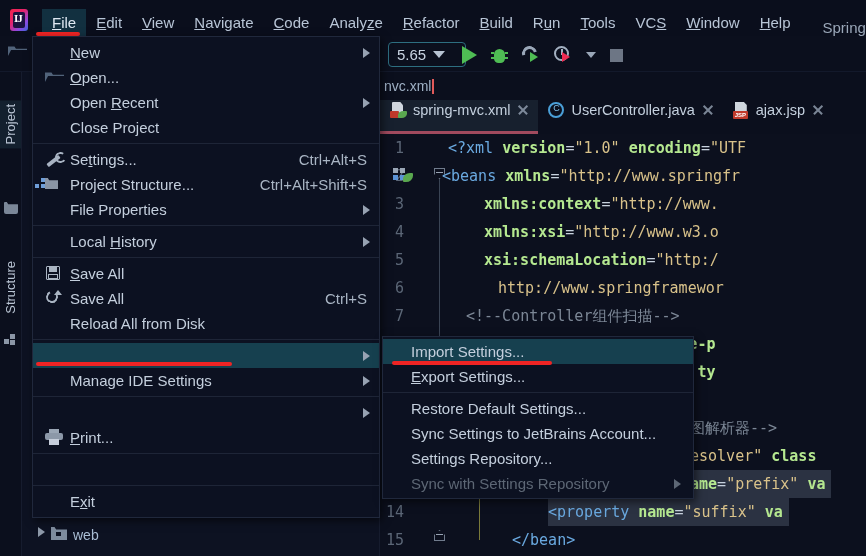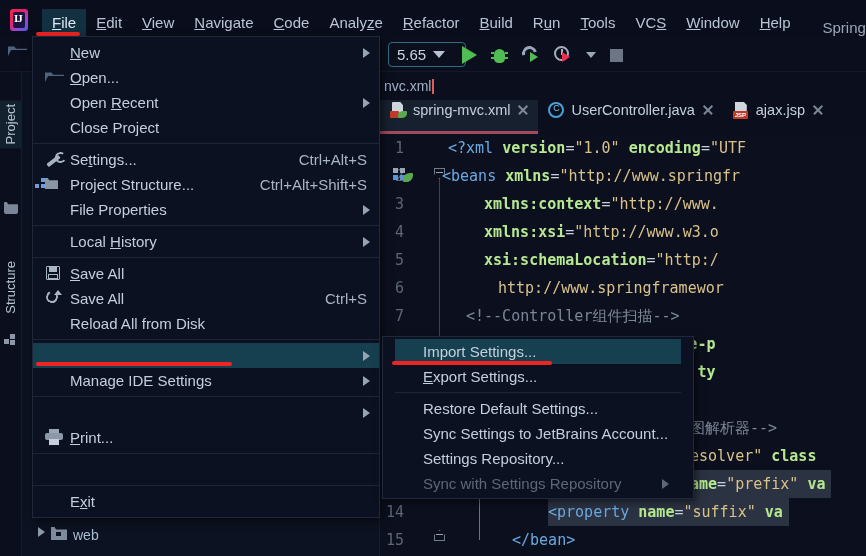--- a/index.html
+++ b/index.html
@@ -370,21 +370,21 @@
     border-bottom:5px solid #aab5c3;}
   .print-ico{position:relative;width:18px;height:16px;}
   .print-ico .top{position:absolute;left:4px;top:0px;width:10px;height:4px;background:#9aa6b5;}
   .print-ico .mid{position:absolute;left:0px;top:4px;width:18px;height:7px;background:#8c98a8;border-radius:2px;}
   .print-ico .bot{position:absolute;left:4px;top:10px;width:10px;height:6px;background:#c6cedb;}
 
   
   #submenu {
     position: absolute; left: 382px; top: 336px; width: 312px;
     background: #0c1121; border: 1px solid #20283c;
-    z-index: 25; padding: 2px 12px;
+    z-index: 25; padding: 2px 0;
     box-shadow: 2px 3px 8px rgba(0,0,0,.55);
   }
   #submenu .mrow { padding-left: 28px; }
   #submenu .mrow .arrow { right: 12px; }
 
   
   .annot {
     position: absolute; height: 4px; background: #ef2424; border-radius: 2px;
     z-index: 40;
   }

